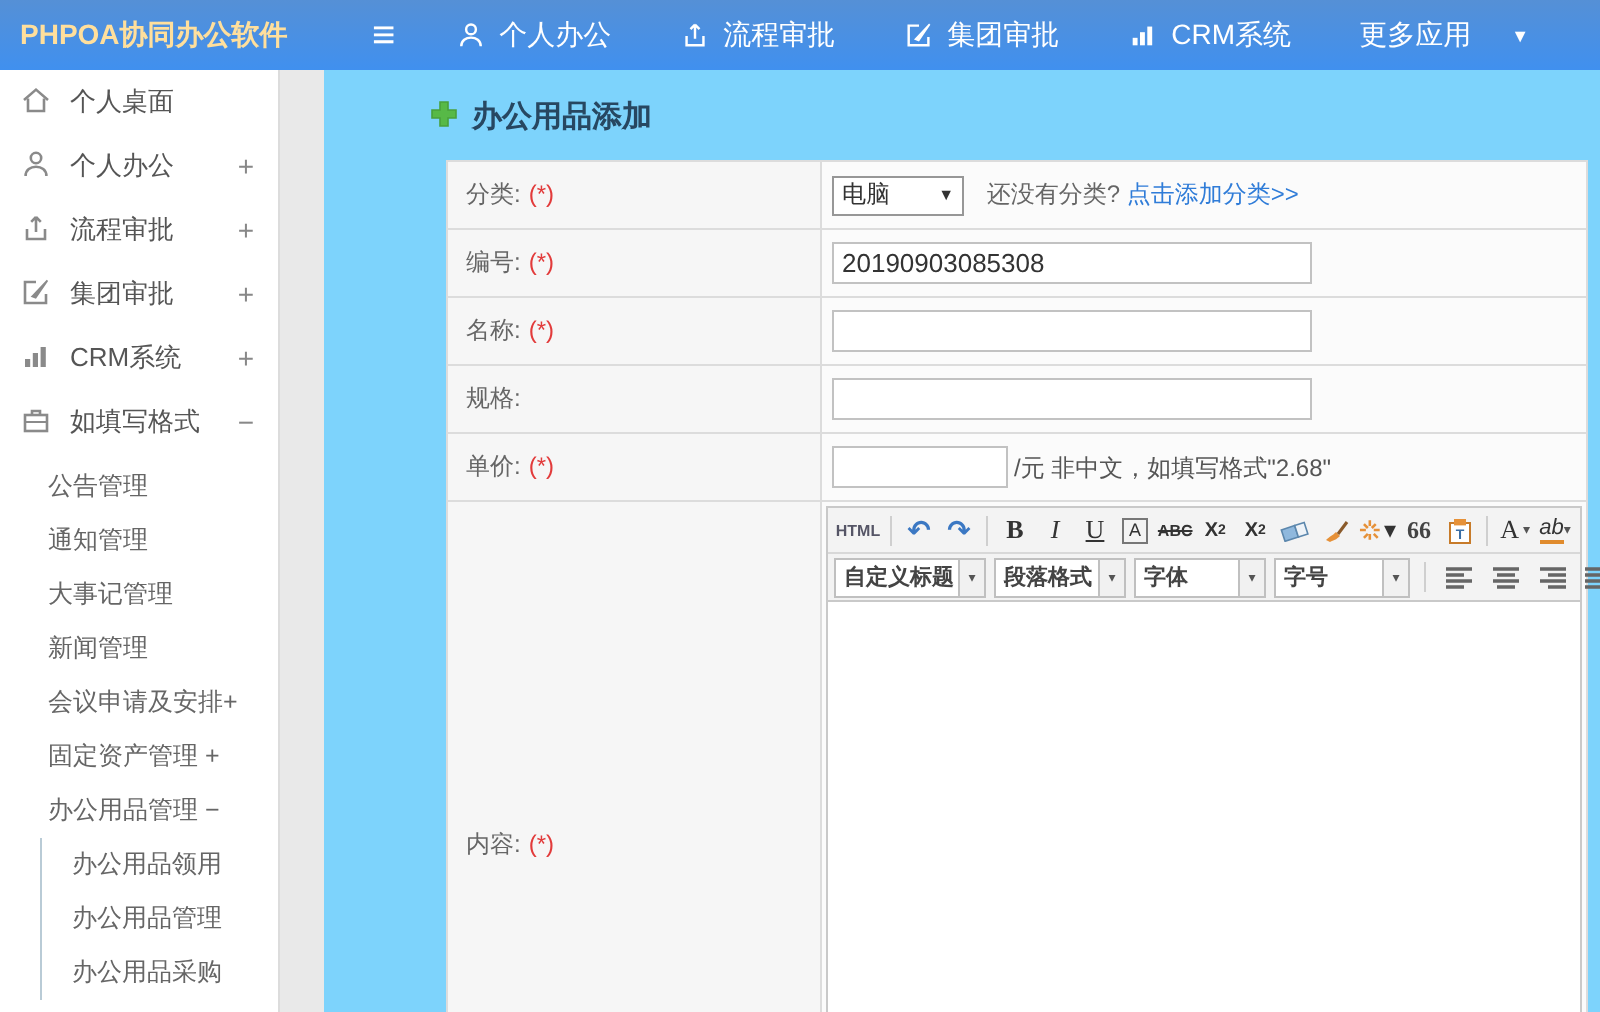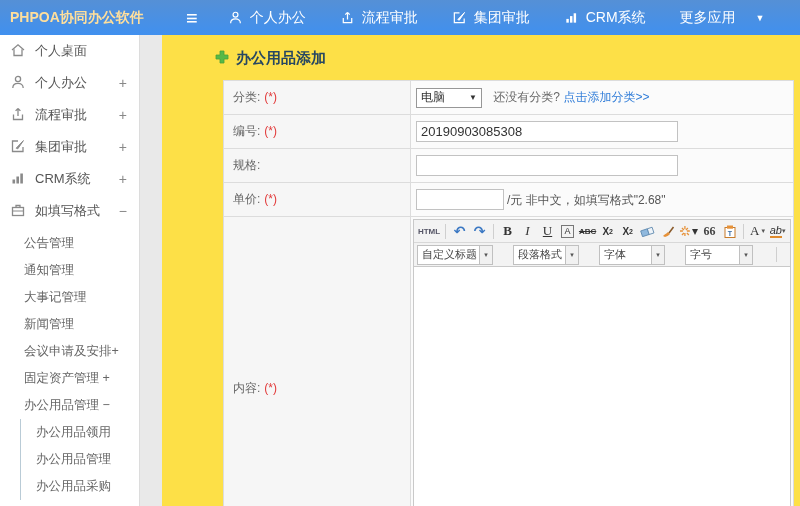--- a/index.html
+++ b/index.html
@@ -24,44 +24,44 @@
   .side-item { height:32px; display:flex; align-items:center; gap:9px;
     padding:0 12px 0 10px; color:#555; font-size:13px; cursor:pointer; }
   .side-item .exp { margin-left:auto; color:#888; font-size:14px; }
   .side-item svg { flex:0 0 auto; }
   .side-sub { padding:3px 0 0 24px; }
   .side-sub-item { height:27px; line-height:27px; font-size:12.5px; color:#666; cursor:pointer;
     white-space:nowrap; }
   .side-nested { border-left:1px solid #b9cbd6; margin-left:-4px; padding-left:15px; }
   .side-nested .side-sub-item { color:#666; }
   
-  .main { position:absolute; left:162px; top:35px; width:638px; height:471px; background:#fde047; }
+  .main { position:absolute; left:162px; top:35px; width:638px; height:471px; background:#7dd3fc; }
   .page-title { display:flex; align-items:center; gap:7px; padding:14px 0 0 53px; }
   .page-title h1 { font-size:15px; color:#274761; font-weight:bold; }
   .form-table { border-collapse:collapse; margin:12px 0 0 61px; width:571px; table-layout:fixed; }
   .form-table td { border:1px solid #dcdcdc; }
   td.lbl { width:187px; background:#f6f6f6; font-size:12px; color:#666; padding-left:9px; height:34px; }
   td.val { background:#fbfbfb; padding:0 0 0 5px; font-size:12px; color:#555; }
   em.req { color:#e23b3b; font-style:normal; margin-left:4px; }
-  input.txt { width:262px; height:21px; border:1px solid #c2c2c2; background:#fff;
+  input.txt { width:240px; height:21px; border:1px solid #c2c2c2; background:#fff;
     font-size:13px; color:#333; padding:0 4px; font-family:inherit; }
   input.price { width:88px; }
   .selectbox { display:inline-flex; width:66px; height:20px; border:1px solid #979797;
     background:#fff; align-items:center; justify-content:space-between; padding:0 4px;
     font-size:12px; color:#333; cursor:pointer; vertical-align:middle; }
   .selectbox .sc { font-size:8px; color:#333; }
   .hint { color:#666; margin-left:8px; }
   a.addlink { color:#2f7cd8; text-decoration:none; cursor:pointer; }
   .suffix { margin-left:3px; color:#555; }
   td.content-lbl { height:344px; vertical-align:middle; }
   
   .editor { margin:2px; border:1px solid #c9c9c9; height:338px; display:flex; flex-direction:column; }
   .tb { background:#f3f3f3; display:flex; align-items:center; padding:1px 3px; gap:1px; }
   .tb1 { height:23px; border-bottom:1px solid #d8d8d8; }
-  .tb2 { height:24px; border-bottom:1px solid #c9c9c9; gap:20px; }
+  .tb2 { height:24px; border-bottom:1px solid #c9c9c9; gap:4px;font-weight:bold; }
   .btn { display:inline-flex; align-items:center; justify-content:center; min-width:19px;
     height:19px; font-size:12px; color:#333; cursor:pointer; border:1px solid transparent; }
   .sep { width:1px; height:15px; background:#cfcfcf; margin:0 3px; flex:0 0 auto; }
   .b-html { font-size:8px; font-weight:bold; color:#556; letter-spacing:0; }
   .b-undo,.b-redo { color:#3b78c3; font-size:14px; font-weight:bold; }
   .b-bold { font-family:"Liberation Serif","DejaVu Serif",serif; font-weight:bold; font-size:13px; }
   .b-italic { font-family:"Liberation Serif","DejaVu Serif",serif; font-style:italic; font-size:13px; }
   .b-under { font-family:"Liberation Serif","DejaVu Serif",serif; text-decoration:underline; font-size:13px; }
   .b-charbox span { border:1px solid #777; font-size:9px; padding:0 2px; line-height:11px; }
   .b-strike { font-size:8px; text-decoration:line-through; font-weight:bold; }
@@ -215,20 +215,24 @@
         </span>
         <span class="hint">还没有分类?</span>
         <a class="addlink">点击添加分类&gt;&gt;</a>
       </td>
     </tr>
     <tr>
       <td class="lbl"><span>编号:</span><em class="req">(*)</em></td>
       <td class="val"><input class="txt" type="text" value="20190903085308" style=""></td>
     </tr>
     <tr>
+      <td class="lbl"><span>名称:</span><em class="req">(*)</em></td>
+      <td class="val"><input class="txt" type="text" style=""></td>
+    </tr>
+    <tr>
       <td class="lbl"><span>规格:</span><em class="req"></em></td>
       <td class="val"><input class="txt" type="text" style=""></td>
     </tr>
     <tr>
       <td class="lbl"><span>单价:</span><em class="req">(*)</em></td>
       <td class="val"><input class="txt price" type="text" style=""><span class="suffix">/元 非中文，如填写格式"2.68"</span></td>
     </tr>
     <tr>
       <td class="lbl content-lbl"><span>内容:</span><em class="req">(*)</em></td>
       <td class="val" style="vertical-align:top;padding:0;">

